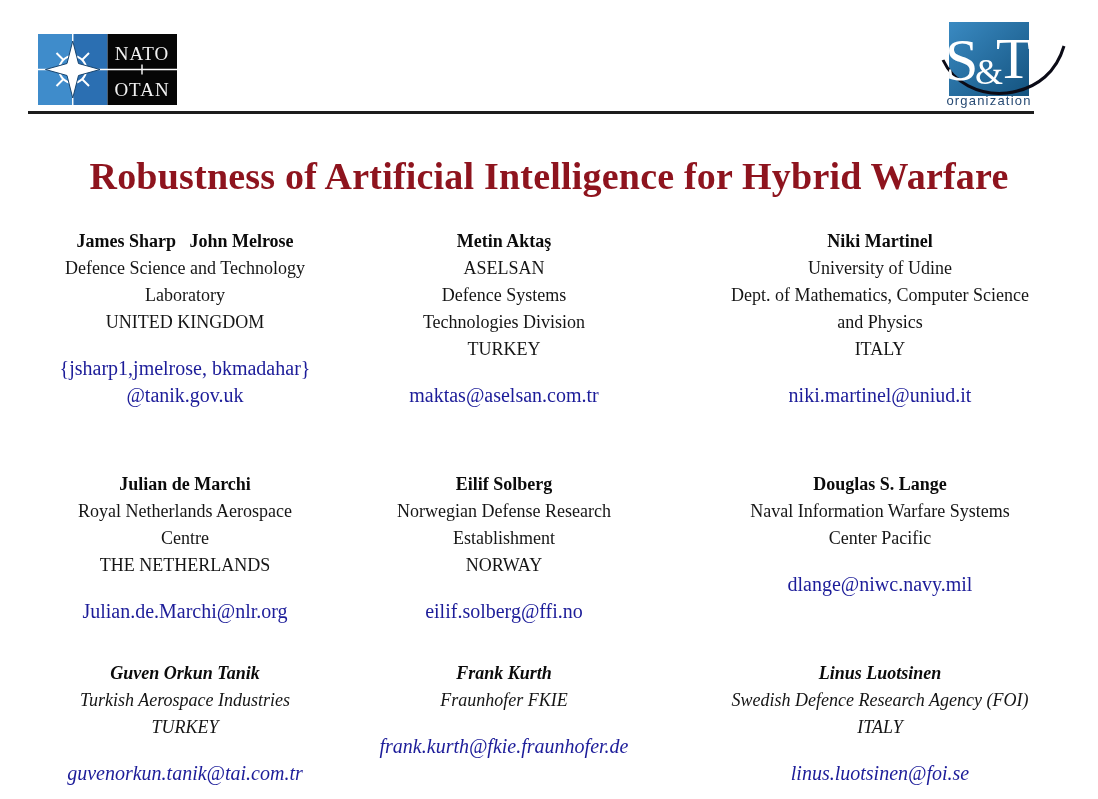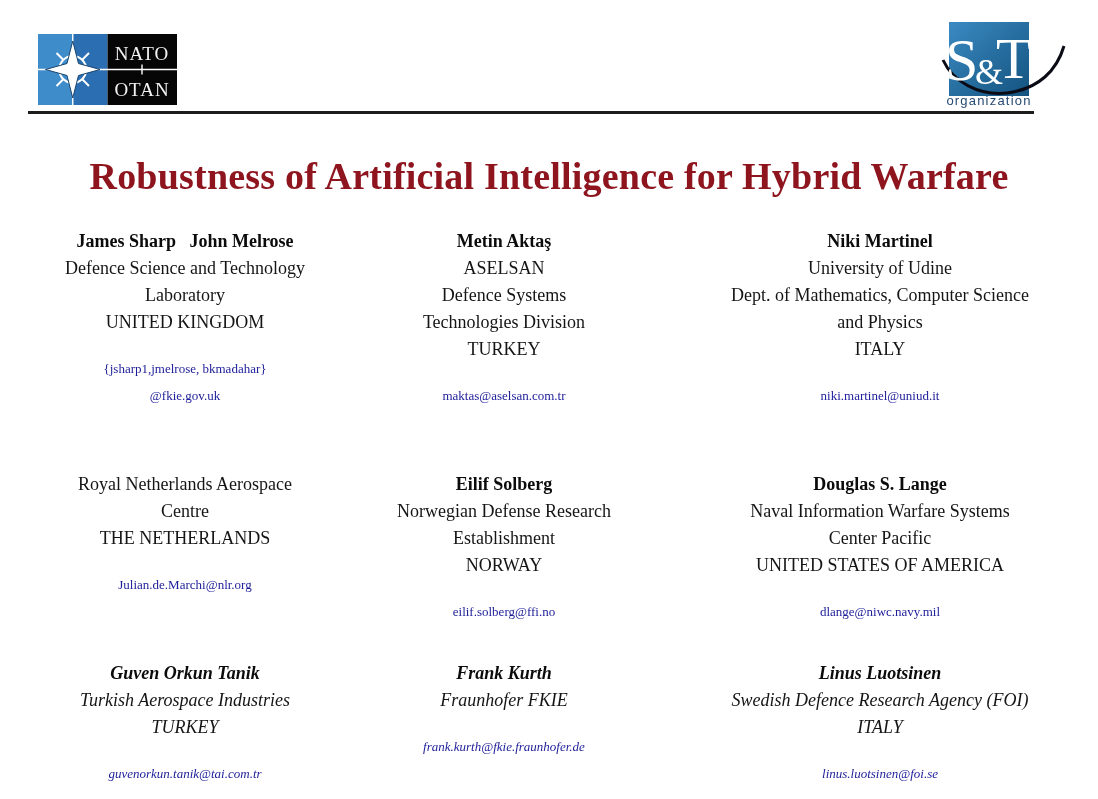--- a/index.html
+++ b/index.html
@@ -28,21 +28,21 @@
   .c3 { left:682px; width:396px; }
   .r1 { top:228px; }
   .r2 { top:471px; }
   .r3 { top:660px;font-style:italic; }
   .line {
     font-size:18px; line-height:27px; color:#151515; white-space:pre-wrap;
   }
   .line:empty { display:none; }
   .name { font-weight:bold; color:#0b0b0b; }
   .email-group { margin-top:19px; }
-  .email-line { color:#1c1c99; font-size:13px; cursor:pointer; }
+  .email-line { color:#1c1c99; font-size:20px; cursor:pointer; }
   
   .nato-logo text { font-family:"Liberation Serif", serif; }
   .st-logo .st-letters { font-family:"Liberation Serif", serif; }
   .st-logo .st-org { font-family:"Liberation Sans", sans-serif; }
 </style>
 </head>
 <body>
 
 <div class="nato-logo">
   <svg width="139" height="71" viewBox="0 0 139 71">
@@ -86,21 +86,21 @@
 
 <div class="title">Robustness of Artificial Intelligence for Hybrid Warfare</div>
 
 <div class="author c1 r1">
   <div class="line name">James Sharp   John Melrose</div>
   <div class="line">Defence Science and Technology</div>
   <div class="line">Laboratory</div>
   <div class="line">UNITED KINGDOM</div>
   <div class="email-group">
     <div class="line email-line">{jsharp1,jmelrose, bkmadahar}</div>
-    <div class="line email-line">@fkie.gov.uk</div>
+    <div class="line email-line">@tanik.gov.uk</div>
   </div>
 </div>
 
 <div class="author c2 r1">
   <div class="line name">Metin Aktaş</div>
   <div class="line">ASELSAN</div>
   <div class="line">Defence Systems</div>
   <div class="line">Technologies Division</div>
   <div class="line">TURKEY</div>
   <div class="email-group">
@@ -113,20 +113,21 @@
   <div class="line">University of Udine</div>
   <div class="line">Dept. of Mathematics, Computer Science</div>
   <div class="line">and Physics</div>
   <div class="line">ITALY</div>
   <div class="email-group">
     <div class="line email-line">niki.martinel@uniud.it</div>
   </div>
 </div>
 
 <div class="author c1 r2">
+  <div class="line name">Julian de Marchi</div>
   <div class="line">Royal Netherlands Aerospace</div>
   <div class="line">Centre</div>
   <div class="line">THE NETHERLANDS</div>
   <div class="email-group">
     <div class="line email-line">Julian.de.Marchi@nlr.org</div>
   </div>
 </div>
 
 <div class="author c2 r2">
   <div class="line name">Eilif Solberg</div>
@@ -135,21 +136,20 @@
   <div class="line">NORWAY</div>
   <div class="email-group">
     <div class="line email-line">eilif.solberg@ffi.no</div>
   </div>
 </div>
 
 <div class="author c3 r2">
   <div class="line name">Douglas S. Lange</div>
   <div class="line">Naval Information Warfare Systems</div>
   <div class="line">Center Pacific</div>
-  <div class="line">UNITED STATES OF AMERICA</div>
   <div class="email-group">
     <div class="line email-line">dlange@niwc.navy.mil</div>
   </div>
 </div>
 
 <div class="author c1 r3">
   <div class="line name">Guven Orkun Tanik</div>
   <div class="line">Turkish Aerospace Industries</div>
   <div class="line">TURKEY</div>
   <div class="email-group">

